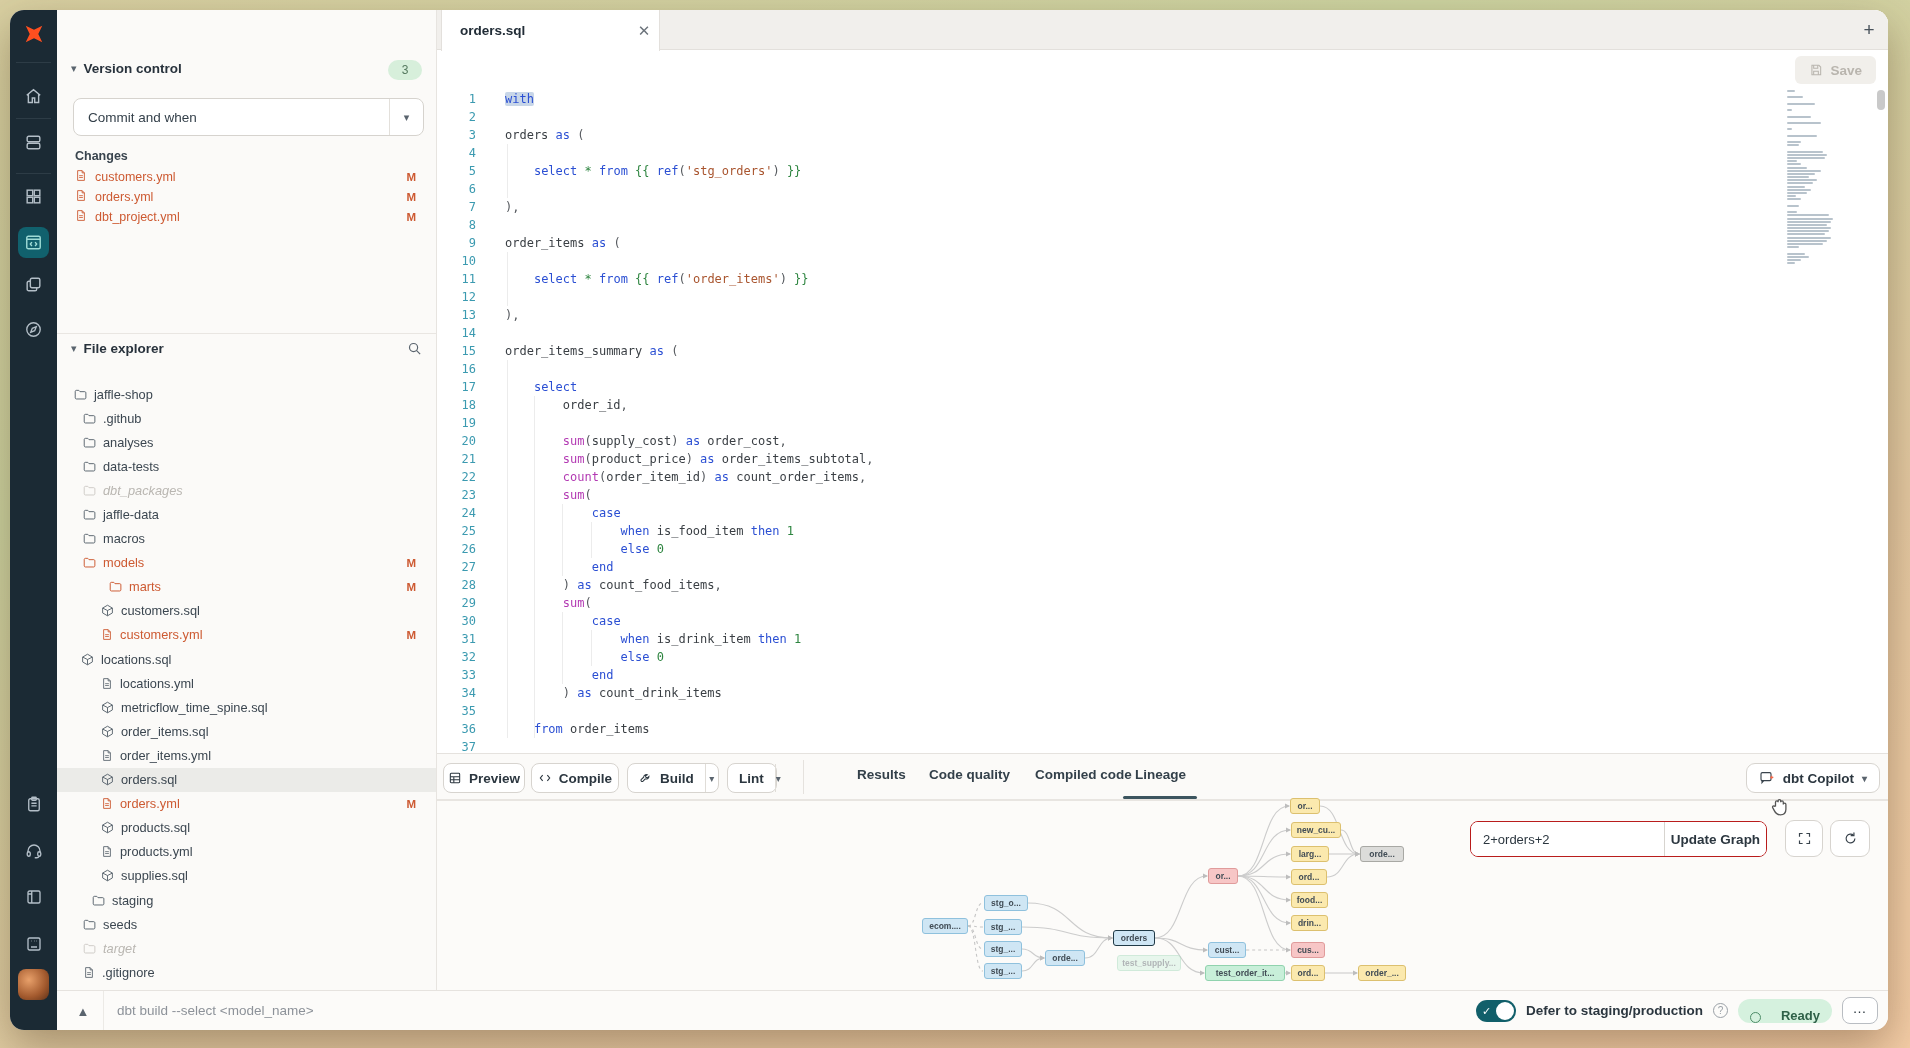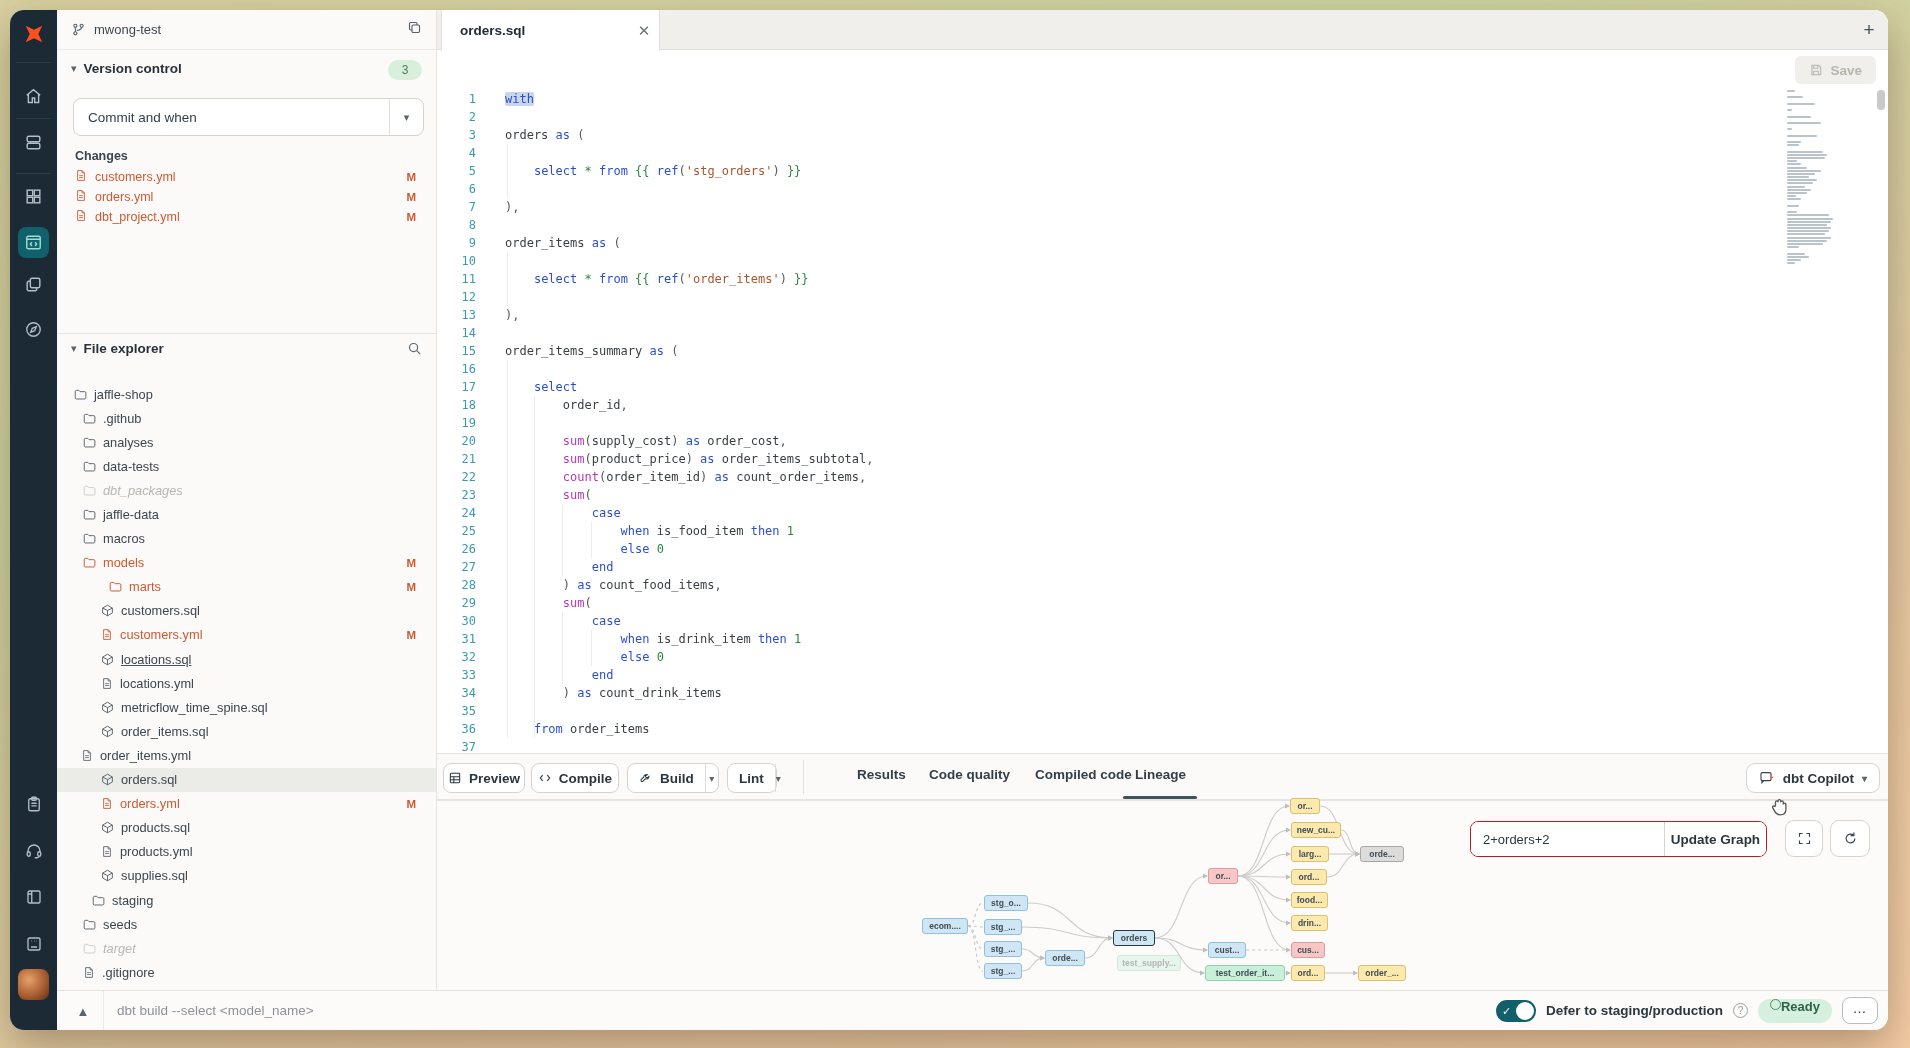--- a/index.html
+++ b/index.html
@@ -102,21 +102,21 @@
   .cmd-chev { position:absolute; left:14px; top:10px; width:24px; height:20px; color:#5a646e; font-size:13px; display:flex; align-items:center; justify-content:center; }
   .cmd-div { position:absolute; left:46px; top:0; width:1px; height:100%; background:#eceae6; }
   .cmd-input { position:absolute; left:60px; top:0; width:900px; height:100%; border:none; outline:none; background:transparent; font-size:13.5px; color:#333; font-family:"Liberation Sans",sans-serif; }
   .cmd-input::placeholder { color:#8d9299; }
   .cmd-right { position:absolute; right:10px; top:0; height:100%; display:flex; align-items:center; gap:10px; }
   .toggle { width:40px; height:22px; border-radius:11px; background:#115f6a; position:relative; }
   .toggle .knob { position:absolute; right:2px; top:2px; width:18px; height:18px; border-radius:50%; background:#fff; }
   .toggle .tick { position:absolute; left:6px; top:5px; color:#fff; font-size:11px; }
   .defer-label { font-size:13.5px; font-weight:700; color:#2b363f; }
   .help-dot { width:15px; height:15px; border-radius:50%; border:1.2px solid #9aa0a6; color:#9aa0a6; font-size:10px; display:flex; align-items:center; justify-content:center; }
-  .ready-pill { height:24px; padding:0 12px; border-radius:12px; background:#d5f1de; display:flex; align-items:flex-start; gap:0; color:#2f6148; font-size:13px; font-weight:600; }
+  .ready-pill { height:24px; padding:0 12px; border-radius:12px; background:#d5f1de; display:flex; align-items:flex-end; gap:20px; color:#2f6148; font-size:13px; font-weight:600; }
   .ready-circle { width:11px; height:11px; border-radius:50%; border:1.5px solid #4e8c68; }
   .more-btn { width:36px; height:27px; border:1px solid #b9bdc2; border-radius:8px; background:#fff; color:#2b363f; font-size:14px; letter-spacing:1px; display:flex; align-items:center; justify-content:center; padding-bottom:6px; }
 </style>
 </head>
 <body>
 
 <div class="screen">
   <div class="window">
 
     <nav class="navrail">
@@ -193,35 +193,20 @@
         <svg width="18" height="18" viewBox="0 0 24 24" fill="none" stroke="currentColor" stroke-width="1.8">
             <rect x="4" y="4" width="16" height="16" rx="2"></rect>
             <path d="M8 8h.5M12 8h.5M15.5 8h.5"></path>
             <path d="M8 16h8"></path>
           </svg>
       </div>
       <div class="avatar"></div>
     </nav>
 
     <aside class="sidebar">
-      <div class="proj-header">
-        <svg width="15" height="15" viewBox="0 0 24 24" fill="none" stroke="currentColor" stroke-width="1.8">
-            <circle cx="7" cy="6" r="2.5"></circle>
-            <circle cx="17" cy="6" r="2.5"></circle>
-            <circle cx="7" cy="18" r="2.5"></circle>
-            <path d="M7 8.5v7M17 8.5c0 4-4 4.5-7.5 5"></path>
-          </svg>
-        <span class="proj-name">mwong-test</span>
-        <span style="color:#55606a">
-          <svg width="15" height="15" viewBox="0 0 24 24" fill="none" stroke="currentColor" stroke-width="1.8">
-              <rect x="8" y="8" width="12" height="12" rx="2"></rect>
-              <path d="M16 8V6a2 2 0 0 0-2-2H6a2 2 0 0 0-2 2v8a2 2 0 0 0 2 2h2"></path>
-            </svg>
-        </span>
-      </div>
 
       <div class="sec-header" style="top:51px">
         <span class="chev">▾</span>
         <span>Version control</span>
       </div>
       <div class="vc-badge">3</div>
 
       <div class="commit-btn">
         <span class="commit-label">Commit and when</span>
         <span class="commit-chev">▾</span>
@@ -359,21 +344,21 @@
             <span class="ticon">
               <svg viewBox="0 0 16 16" width="12" height="13">
                 <path d="M3.5 1.5h6l3 3v10h-9z" fill="none" stroke="currentColor" stroke-width="1.2"></path>
                 <path d="M9.5 1.5v3h3" fill="none" stroke="currentColor" stroke-width="1.2"></path>
                 <path d="M5.5 8.2h5M5.5 10.7h5" stroke="currentColor" stroke-width="1.1"></path>
               </svg>
             </span>
             <span class="tlabel">customers.yml</span>
             <span class="m-badge">M</span>
           </div>
-          <div class="tree-row" style="padding-left: 44px; text-decoration: underline;">
+          <div class="tree-row" style="padding-left: 24px;">
             <span class="ticon">
               <svg viewBox="0 0 16 16" width="13" height="13">
                 <path d="M8 1.5 14 5v6L8 14.5 2 11V5z" fill="none" stroke="currentColor" stroke-width="1.2"></path>
                 <path d="M2 5l6 3 6-3M8 8v6.5" fill="none" stroke="currentColor" stroke-width="1.2"></path>
               </svg>
             </span>
             <span class="tlabel">locations.sql</span>
           </div>
           <div class="tree-row" style="padding-left: 44px;">
             <span class="ticon">
@@ -396,21 +381,21 @@
           </div>
           <div class="tree-row" style="padding-left: 44px;">
             <span class="ticon">
               <svg viewBox="0 0 16 16" width="13" height="13">
                 <path d="M8 1.5 14 5v6L8 14.5 2 11V5z" fill="none" stroke="currentColor" stroke-width="1.2"></path>
                 <path d="M2 5l6 3 6-3M8 8v6.5" fill="none" stroke="currentColor" stroke-width="1.2"></path>
               </svg>
             </span>
             <span class="tlabel">order_items.sql</span>
           </div>
-          <div class="tree-row" style="padding-left: 24px;">
+          <div class="tree-row" style="padding-left: 44px;">
             <span class="ticon">
               <svg viewBox="0 0 16 16" width="12" height="13">
                 <path d="M3.5 1.5h6l3 3v10h-9z" fill="none" stroke="currentColor" stroke-width="1.2"></path>
                 <path d="M9.5 1.5v3h3" fill="none" stroke="currentColor" stroke-width="1.2"></path>
                 <path d="M5.5 8.2h5M5.5 10.7h5" stroke="currentColor" stroke-width="1.1"></path>
               </svg>
             </span>
             <span class="tlabel">order_items.yml</span>
           </div>
           <div class="tree-row sel" style="padding-left: 44px;">

